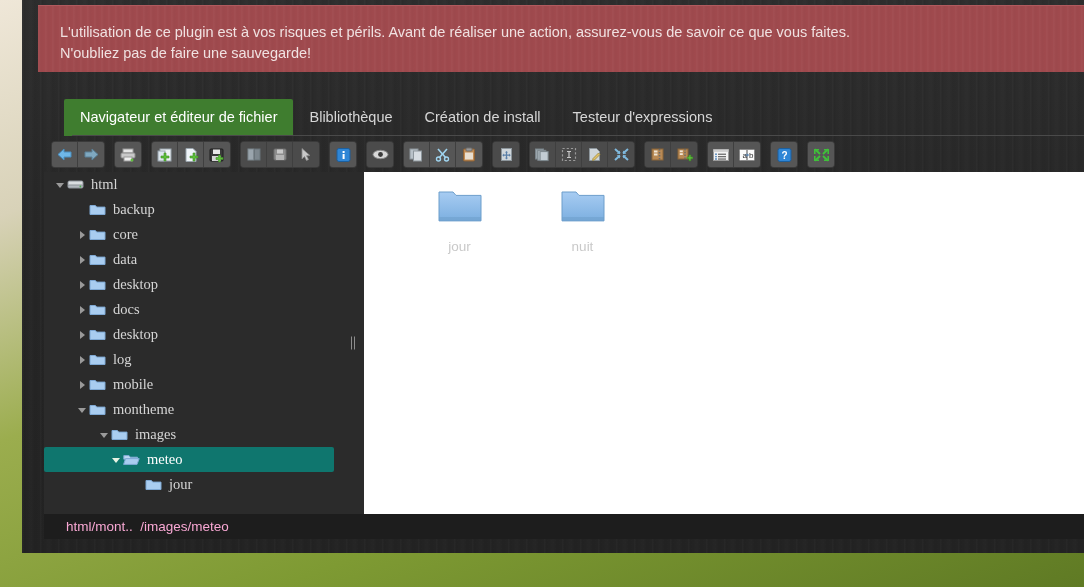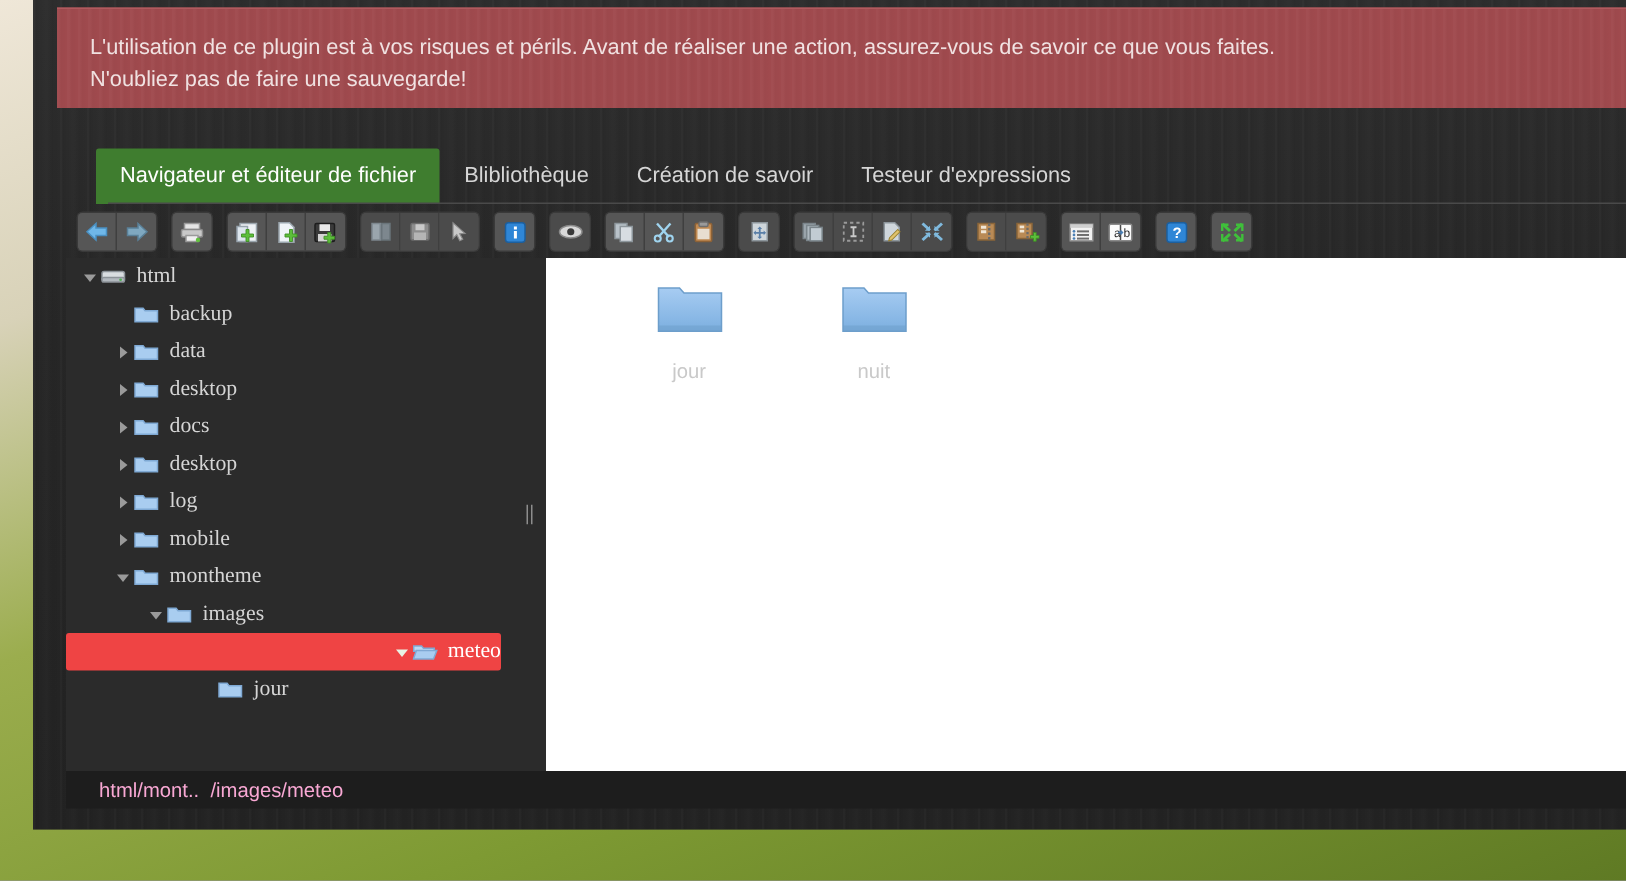--- a/index.html
+++ b/index.html
@@ -167,24 +167,23 @@
   
   .tree-row {
     height: 25px;
     display: flex;
     align-items: center;
     padding-left: 10px;
     cursor: default;
     white-space: nowrap;
   }
   .tree-row.selected {
-    background: #ef4444;
+    background: #0f766e;
     border-radius: 2px;
     margin-right: 8px;
-    justify-content: flex-end;
   }
   .tree-label {
     color: #d5d5d5;
     font-size: 14.5px;
     margin-left: 7px;
   }
   .tree-row.selected .tree-label { color: #ffffff; }
 
   .twisty {
     width: 13px; height: 13px;
@@ -248,21 +247,21 @@
 
   <div id="warning-banner">
     <div class="warn-line">L'utilisation de ce plugin est à vos risques et périls. Avant de réaliser une action, assurez-vous de savoir ce que vous faites.</div>
     <div class="warn-line">N'oubliez pas de faire une sauvegarde!</div>
   </div>
 
   <div id="tab-bar">
     <div id="tab-underline"></div>
     <div class="tab active">Navigateur et éditeur de fichier</div>
     <div class="tab">Blibliothèque</div>
-    <div class="tab">Création de savoir</div>
+    <div class="tab">Création de install</div>
     <div class="tab">Testeur d'expressions</div>
   </div>
 
   <div id="toolbar">
 
     <div class="tb-group">
       <div class="tb-btn">
         <svg width="17" height="15" viewBox="0 0 17 15">
             <path d="M8 2 L2 7.5 L8 13 L8 10 L15 10 L15 5 L8 5 Z" fill="#6fb7e8" stroke="#4a90c2" stroke-width="1"></path>
           </svg>
@@ -497,20 +496,29 @@
       <div class="tree-row" style="padding-left:32px">
         <span class="twisty"></span>
         <span class="node-icon">
           <svg width="17" height="13" viewBox="0 0 17 13">
               <path d="M1 2.5 h5.4 l1.3 1.6 h8.3 v7.4 h-15 z" fill="#a9cdf0" stroke="#7fa9d4"></path>
             </svg>
         </span>
         <span class="tree-label">backup</span>
       </div>
 
+      <div class="tree-row" style="padding-left:32px">
+        <span class="twisty closed"></span>
+        <span class="node-icon">
+          <svg width="17" height="13" viewBox="0 0 17 13">
+              <path d="M1 2.5 h5.4 l1.3 1.6 h8.3 v7.4 h-15 z" fill="#a9cdf0" stroke="#7fa9d4"></path>
+            </svg>
+        </span>
+        <span class="tree-label">core</span>
+      </div>
 
       <div class="tree-row" style="padding-left:32px">
         <span class="twisty closed"></span>
         <span class="node-icon">
           <svg width="17" height="13" viewBox="0 0 17 13">
               <path d="M1 2.5 h5.4 l1.3 1.6 h8.3 v7.4 h-15 z" fill="#a9cdf0" stroke="#7fa9d4"></path>
             </svg>
         </span>
         <span class="tree-label">data</span>
       </div>

